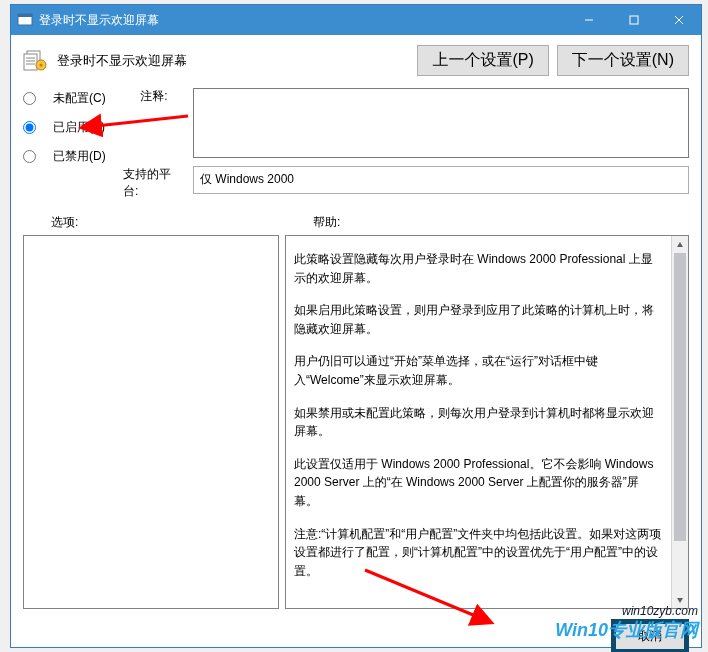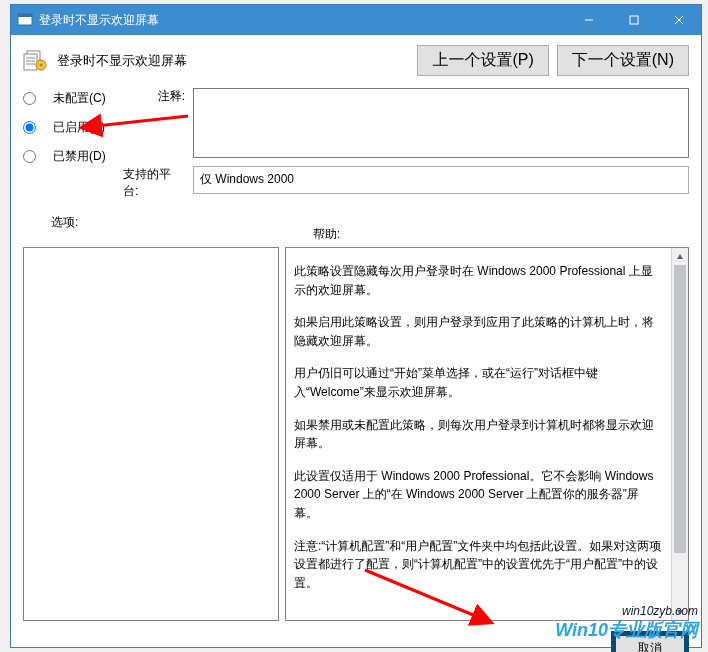--- a/index.html
+++ b/index.html
@@ -90,21 +90,21 @@
   .radio-row {
     display: flex;
     align-items: center;
     gap: 17px;
   }
   .radio-row input { margin: 0; }
   .label-col {
     display: flex;
     flex-direction: column;
     gap: 10px;
-    align-items: flex-end;
+    align-items: center;
     padding-right: 8px;
   }
   .comment-box {
     width: 100%;
     height: 70px;
     border: 1px solid #7a7a7a;
     background: #fff;
     resize: none;
     font-family: inherit;
     font-size: 12px;
@@ -118,21 +118,21 @@
     padding: 4px 6px;
     font-size: 12px;
   }
 
   .labels-row {
     display: flex;
     margin-top: 14px;
     margin-bottom: 4px;
   }
   .labels-row .left { width: 262px; margin-left: 28px; }
-  .labels-row .right { flex: 1; margin-top: 12px; }
+  .labels-row .right { flex: 1; }
 
   .panes {
     display: flex;
     flex: 1;
     min-height: 0;
     gap: 6px;
   }
   .pane {
     border: 1px solid #828282;
     background: #fff;

